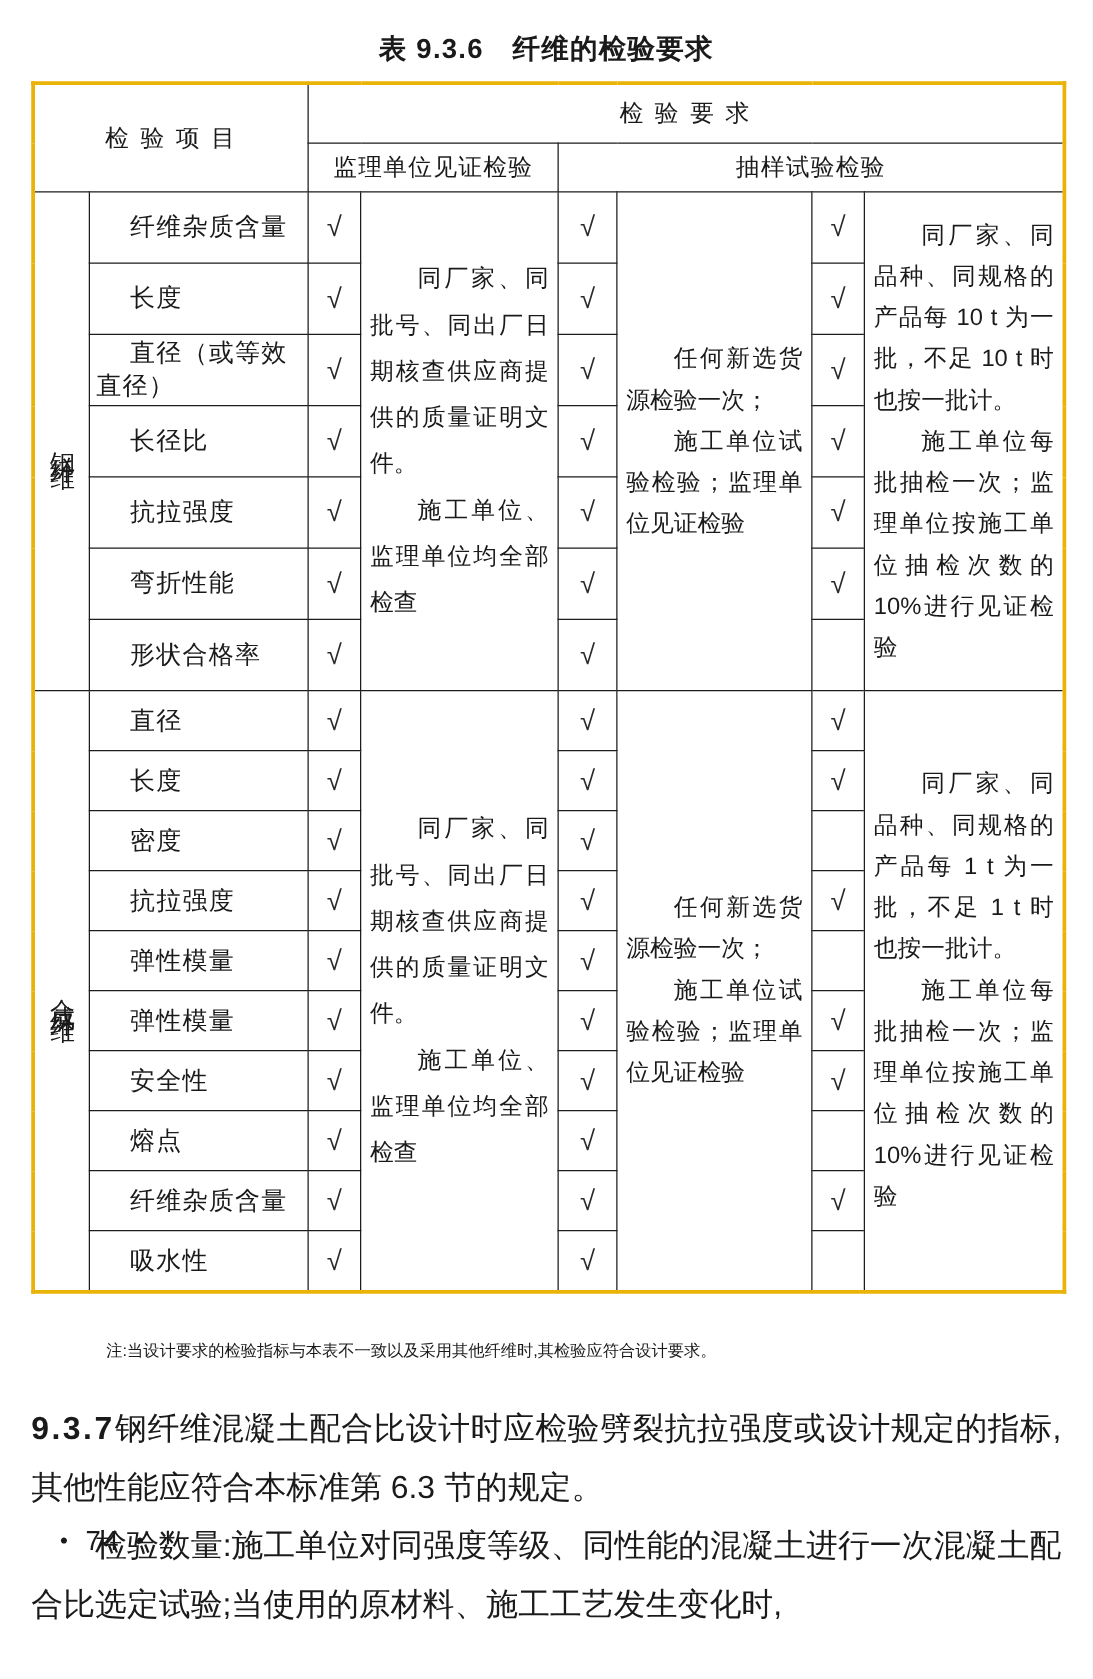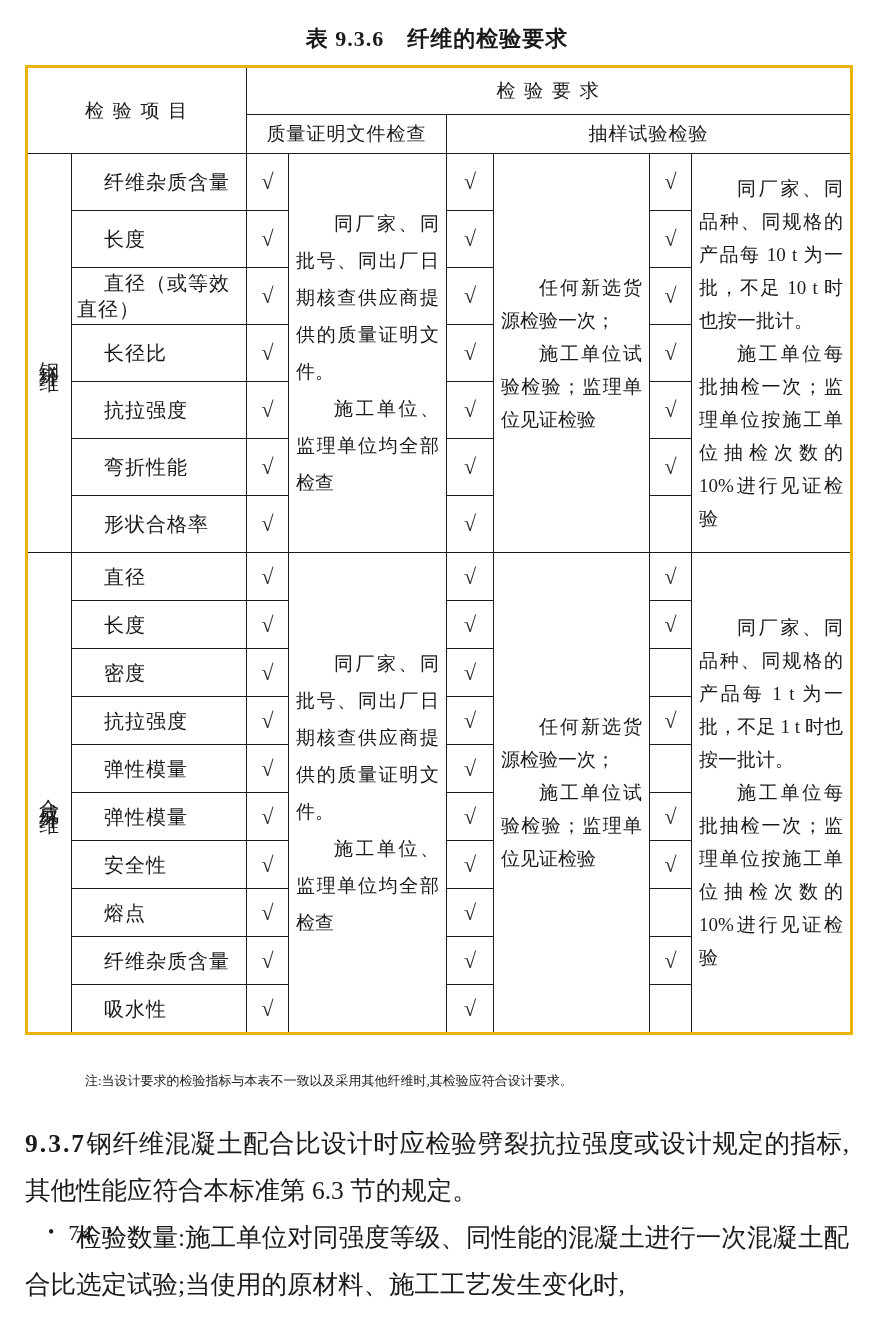--- a/index.html
+++ b/index.html
@@ -1,19 +1,19 @@
 <!DOCTYPE html>
 <html><head>
 <meta charset="utf-8">
 <style>
   html,body { margin:0; padding:0; background:#f7f7f5; }
   .page {
     position:relative; width:874px; height:1343px; margin:0 auto;
     background:#ffffff; color:#1a1a1a;
-    font-family:Liberation Serif, serif;
+    font-family:Liberation Sans, sans-serif;
     overflow:hidden;
   }
   .doc-title {
     padding-top:24px; text-align:center;
     font-size:22px; font-weight:bold; letter-spacing:1px;
   }
   table.req-table {
     border-collapse:collapse; table-layout:fixed;
     width:825px; margin:11px 0 0 25px;
     border:3px solid #eab308;
@@ -71,21 +71,21 @@
         <col style="width:156px">
         <col style="width:42px">
         <col style="width:160px">
     </colgroup>
     <tbody id="table-body">
       <tr>
         <td class="hdr hdr-top" colspan="2" rowspan="2">检 验 项 目</td>
         <td class="hdr hdr-top" colspan="6">检 验 要 求</td>
       </tr>
       <tr>
-        <td class="hdr hdr-sub" colspan="2">质量证明文件检查</td>
+        <td class="hdr hdr-sub" colspan="2">监理单位见证检验</td>
         <td class="hdr hdr-sub" colspan="4">抽样试验检验</td>
       </tr>
     <tr class="sec0">
           <td class="group-cell" rowspan="7">
             <div class="vtext">钢纤维</div>
           </td>
           <td class="item-cell">纤维杂质含量</td>
           <td class="check-cell">√</td>
           <td class="txt-cell cert-cell" rowspan="7">
             <p>同厂家、同批号、同出厂日期核查供应商提供的质量证明文件。</p>

